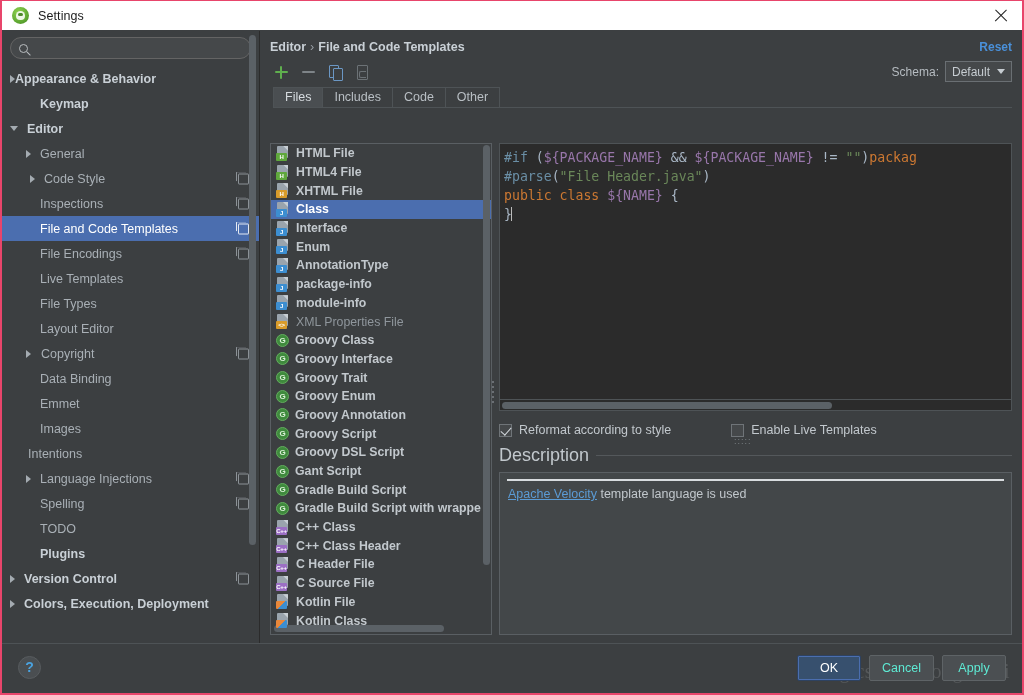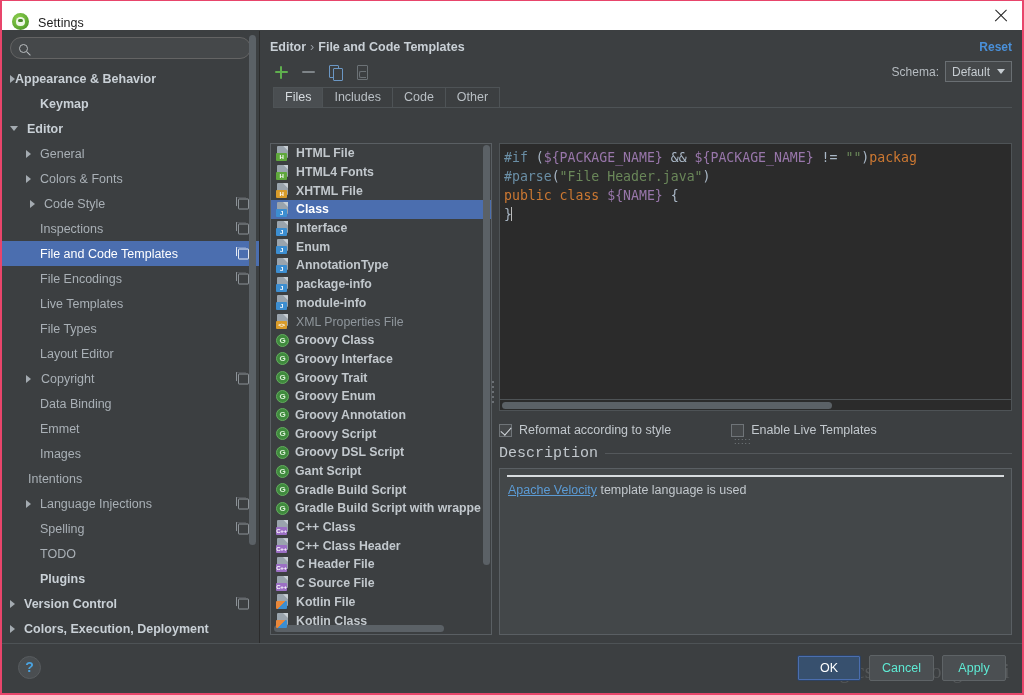--- a/index.html
+++ b/index.html
@@ -12,21 +12,21 @@
     width: 1024px; height: 695px; position: relative;
     background: #3c3f41;
     border-left: 2px solid #e8456b;
     border-right: 2px solid #e8456b;
     border-bottom: 2px solid #e8456b;
     border-top: 1px solid #e8456b;
   }
 
   
   .titlebar {
-    height: 29px; background: #ffffff; display: flex; align-items: flex-end;
+    height: 29px; background: #ffffff; display: flex; align-items: center;
     padding: 0 16px 0 10px; position: relative;
   }
   .app-icon {
     width: 17px; height: 17px; border-radius: 50%;
     background: radial-gradient(circle at 38% 32%, #8fd14f 0%, #5fa832 62%, #3f8021 100%);
     position: relative; flex: 0 0 auto;
   }
   .app-icon::before {
     content: ""; position: absolute; left: 4px; top: 4px; width: 9px; height: 9px;
     background: #eef7e6; border-radius: 50% 50% 45% 45%;
@@ -283,21 +283,21 @@
   .cblabel { font-size: 12.5px; color: #c2c8cd; margin-left: 7px; }
   .gap { width: 60px; }
   .grip {
     position: absolute; left: 235px; top: 28px; width: 20px; height: 5px;
     color: #7b8186; font-size: 9px; letter-spacing: 1px; line-height: 5px;
   }
 
   .desc-label-row {
     display: flex; align-items: center; gap: 7px; margin-top: 4px;
   }
-  .desc-label { font-size: 15px; color: #c2c8cd; white-space: nowrap; font-family: Liberation Mono, monospace; }
+  .desc-label { font-size: 18px; color: #c2c8cd; white-space: nowrap; }
   .desc-line { flex: 1; height: 1px; background: #54585b; }
   .desc-box {
     flex: 1; margin-top: 6px; background: #434749; border: 1px solid #5a5f63;
     position: relative; overflow: hidden;
   }
   .desc-inner-rule {
     position: absolute; left: 7px; right: 7px; top: 6px; height: 1.5px; background: #d8dcdf;
   }
   .desc-text {
     position: absolute; left: 8px; top: 14px; font-size: 12.5px; color: #c2c8cd;
@@ -364,24 +364,20 @@
             <span class="arrow hidden"></span>
             <span style="margin-left: 9px;">Keymap</span>
           </div>
           <div class="trow bold" style="padding-left: 8px;">
             <span class="arrow down"></span>
             <span style="margin-left: 9px;">Editor</span>
           </div>
           <div class="trow" style="padding-left: 24px;">
             <span class="arrow"></span>
             <span style="margin-left: 9px;">General</span>
-          </div>
-          <div class="trow" style="padding-left: 24px;">
-            <span class="arrow"></span>
-            <span style="margin-left: 9px;">Colors &amp; Fonts</span>
           </div>
           <div class="trow" style="padding-left: 28px;">
             <span class="arrow"></span>
             <span style="margin-left: 9px;">Code Style</span>
             <span class="cfgicon"></span>
           </div>
           <div class="trow" style="padding-left: 24px;">
             <span class="arrow hidden"></span>
             <span style="margin-left: 9px;">Inspections</span>
             <span class="cfgicon"></span>
@@ -500,21 +496,21 @@
               <div class="tmpl-row">
                 <span class="fi fi-doc">
                   <span class="fi-badge b-html">H</span>
                 </span>
                 <span>HTML File</span>
               </div>
               <div class="tmpl-row">
                 <span class="fi fi-doc">
                   <span class="fi-badge b-html">H</span>
                 </span>
-                <span>HTML4 Fonts</span>
+                <span>HTML4 File</span>
               </div>
               <div class="tmpl-row">
                 <span class="fi fi-doc">
                   <span class="fi-badge b-xhtml">H</span>
                 </span>
                 <span>XHTML File</span>
               </div>
               <div class="tmpl-row sel">
                 <span class="fi fi-doc">
                   <span class="fi-badge b-java">J</span>

